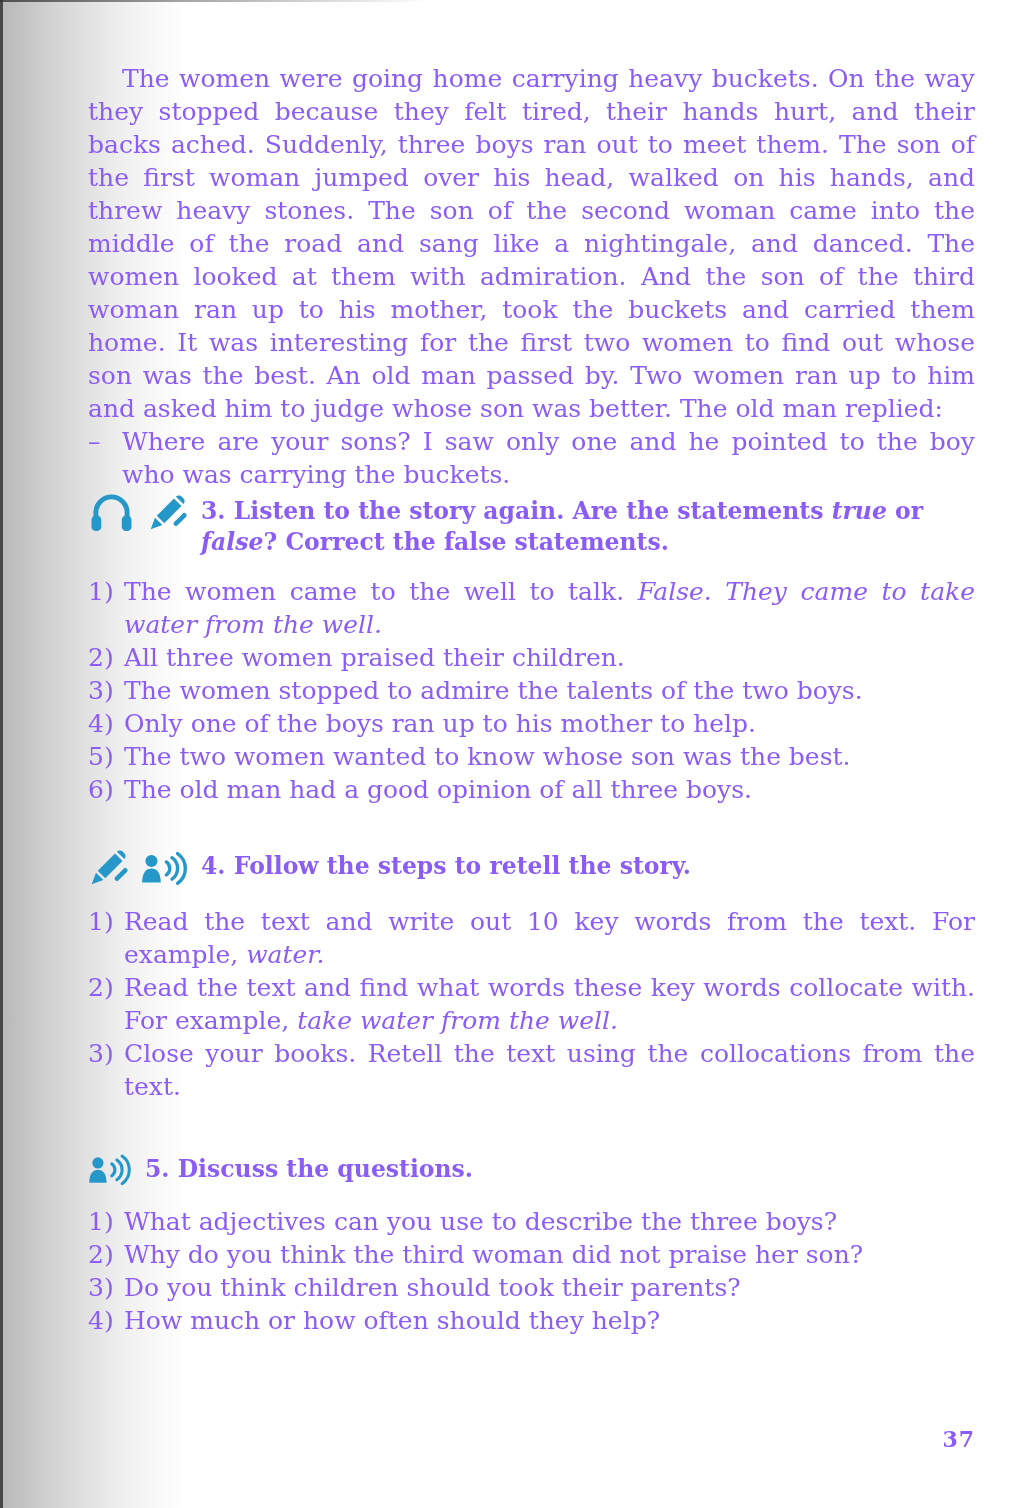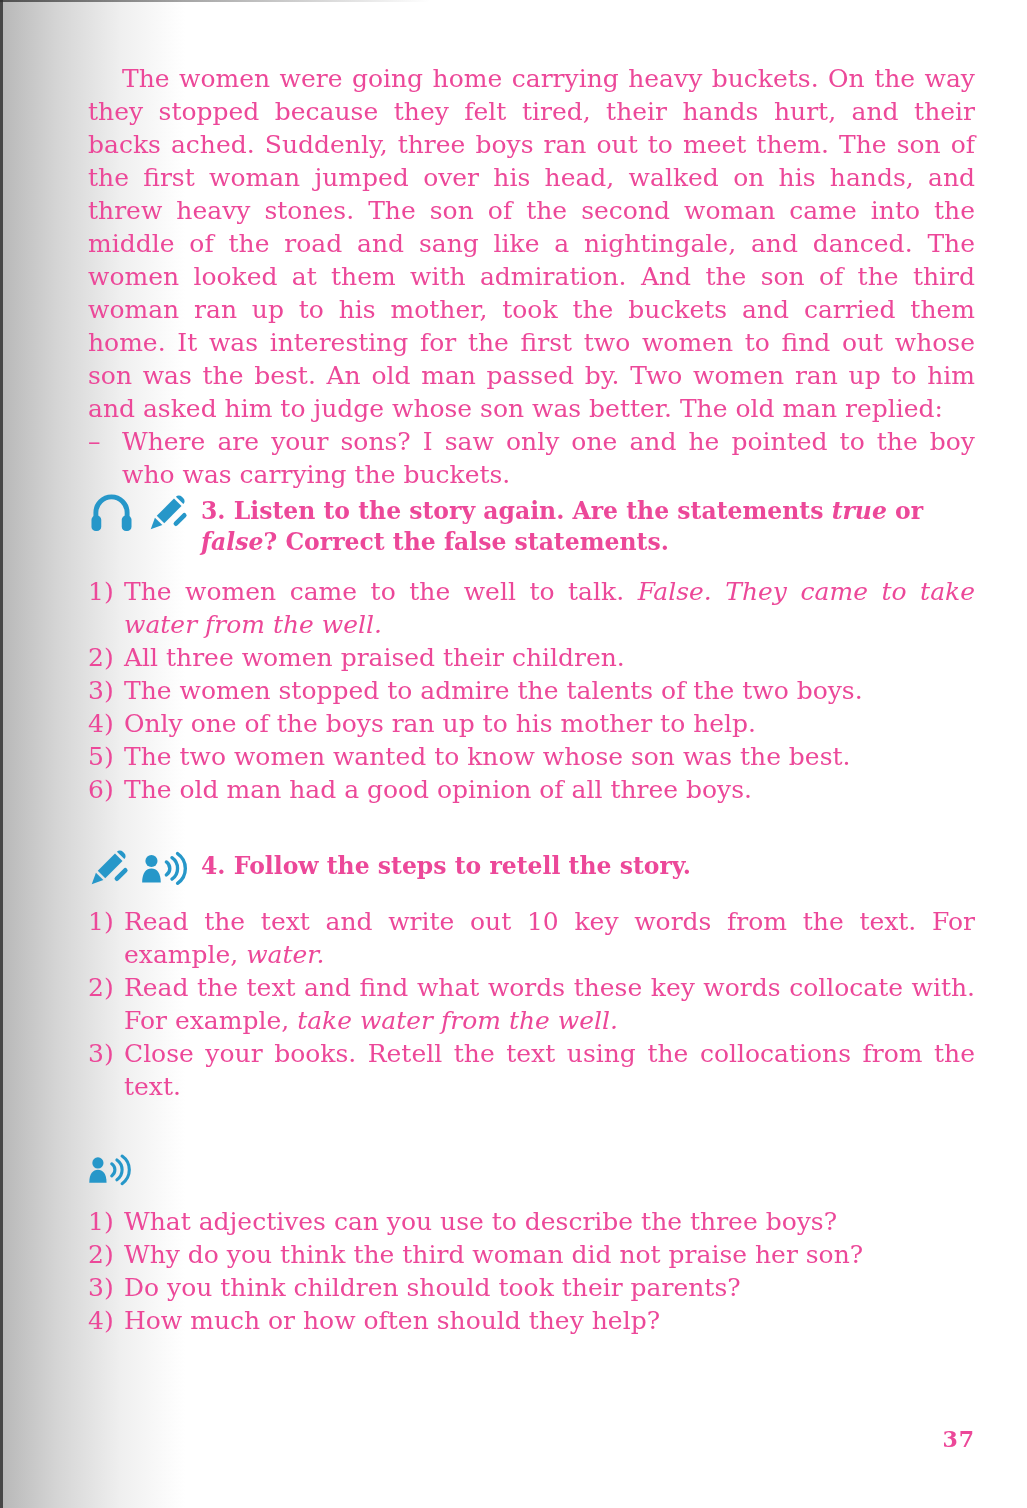--- a/index.html
+++ b/index.html
@@ -3,21 +3,21 @@
 <meta charset="utf-8">
 <style>
   html,body { margin:0; padding:0; background:#ffffff; }
   .sheet {
     position:relative;
     width:1027px;
     height:1508px;
     background:#ffffff;
     overflow:hidden;
     font-family:"DejaVu Serif","Liberation Serif",serif;
-    color:#ec4899;
+    color:#8b5cf6;
   }
   
   .edge-shadow {
     position:absolute; left:0; top:0; bottom:0; width:185px;
     background:linear-gradient(to right,#b7b7b7 0%,#d4d4d4 30%,#efefef 65%,#ffffff 100%);
     pointer-events:none;
   }
   .edge-line {
     position:absolute; left:0; top:0; bottom:0; width:3px;
     background:#474747; pointer-events:none;
@@ -157,20 +157,21 @@
     <div class="ex-head m3">
       <span class="icons">
         <svg width="44" height="38" viewBox="0 0 50 44">
           <circle cx="11" cy="15" r="6.5" fill="#2697c9"></circle>
           <path d="M1 38 C1 27.5 5.4 23 11 23 C16.6 23 21 27.5 21 38 Z" fill="#2697c9"></path>
           <path d="M27 16 A8.5 8.5 0 0 1 27 30" fill="none" stroke="#2697c9" stroke-width="3.6" stroke-linecap="round"></path>
           <path d="M33 11.5 A14 14 0 0 1 33 34.5" fill="none" stroke="#2697c9" stroke-width="3.6" stroke-linecap="round"></path>
           <path d="M39 7 A19.5 19.5 0 0 1 39 39" fill="none" stroke="#2697c9" stroke-width="3.6" stroke-linecap="round"></path>
         </svg>
       </span>
+      <span class="ex-title"><b>5.</b><span> Discuss the questions.</span></span>
     </div>
 
     <div class="xlist">
       <div class="li">
         <span class="num">1)</span>
         <span class="txt">What adjectives can you use to describe the three boys?</span>
       </div>
       <div class="li">
         <span class="num">2)</span>
         <span class="txt">Why do you think the third woman did not praise her son?</span>

